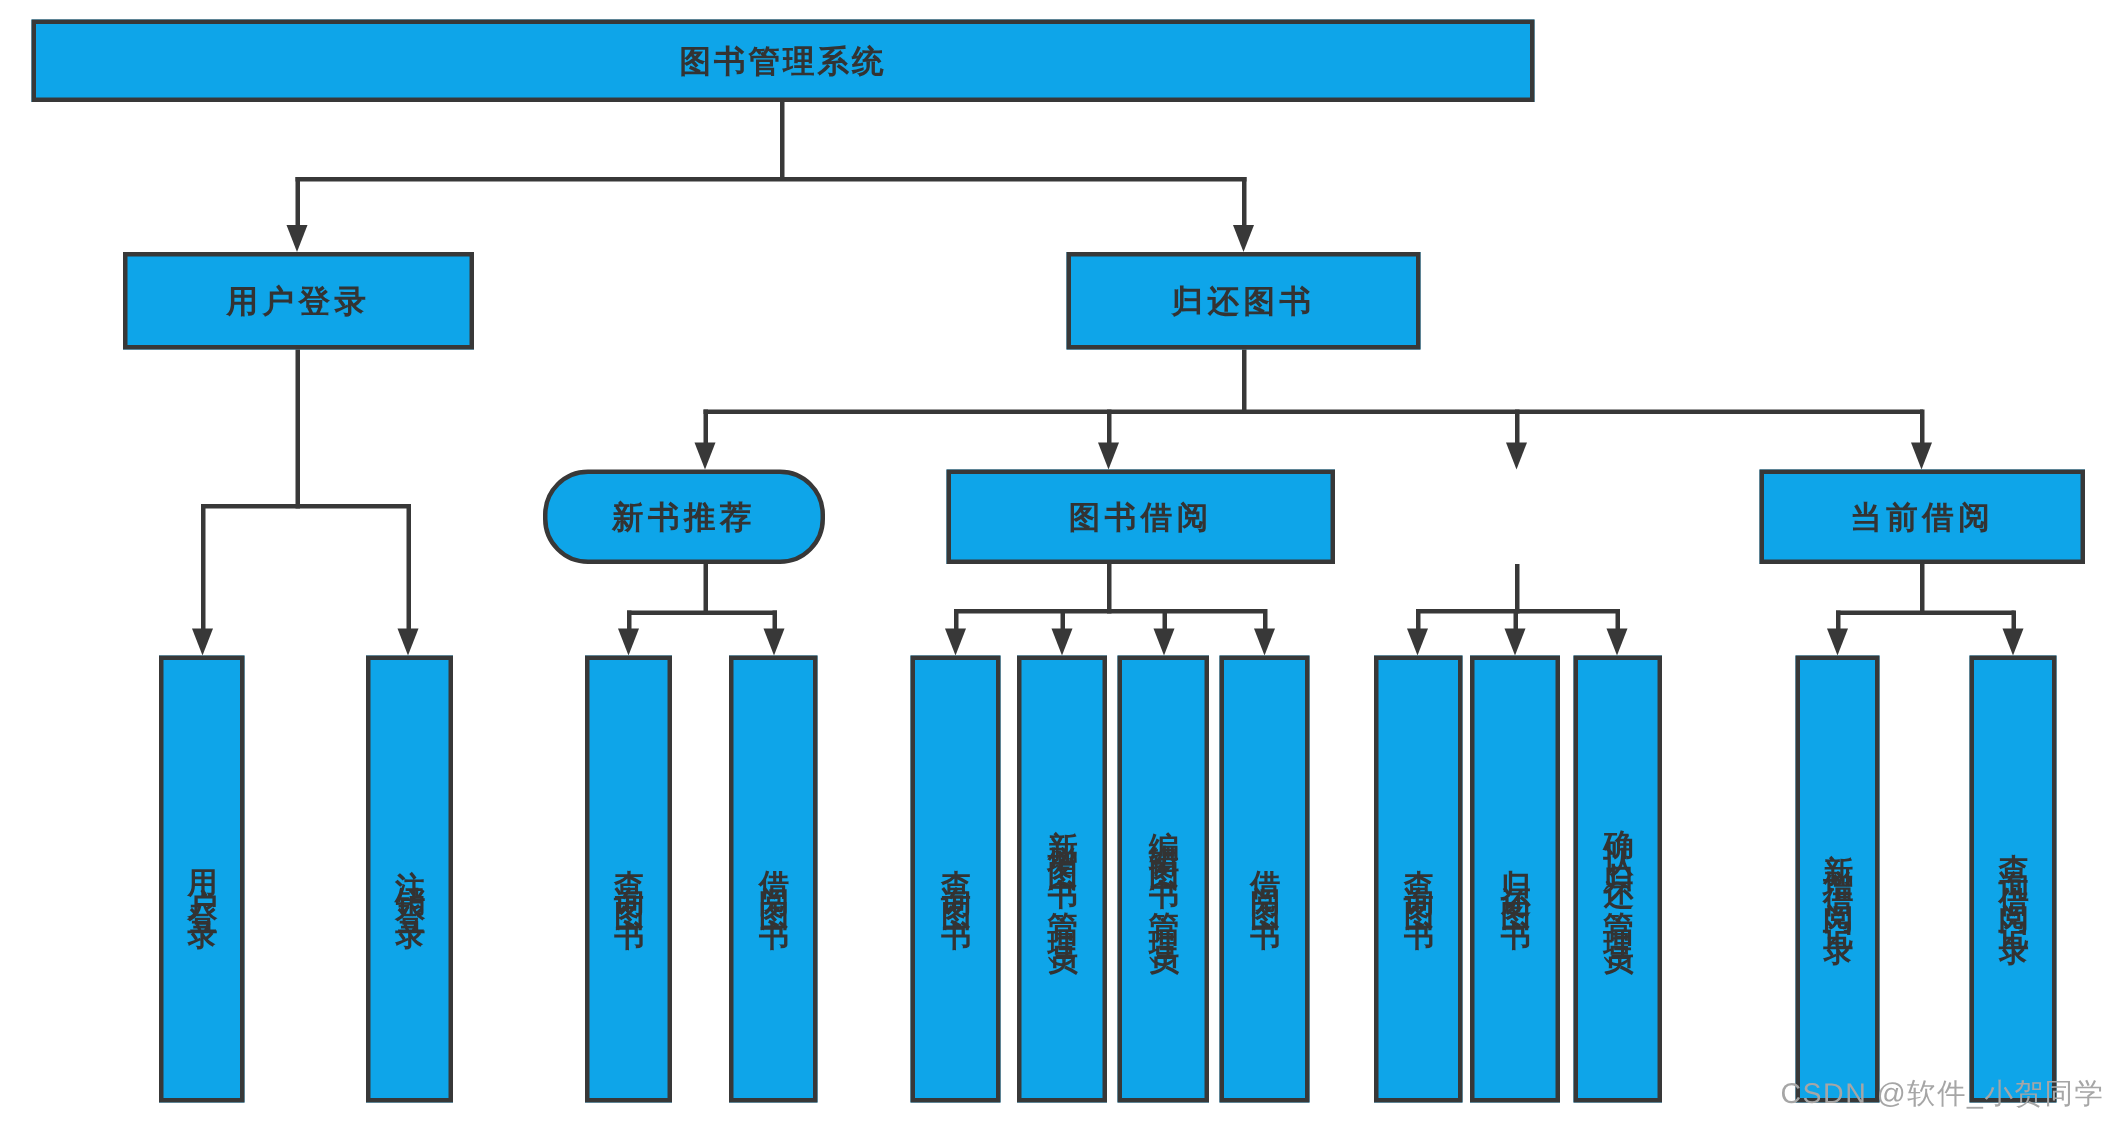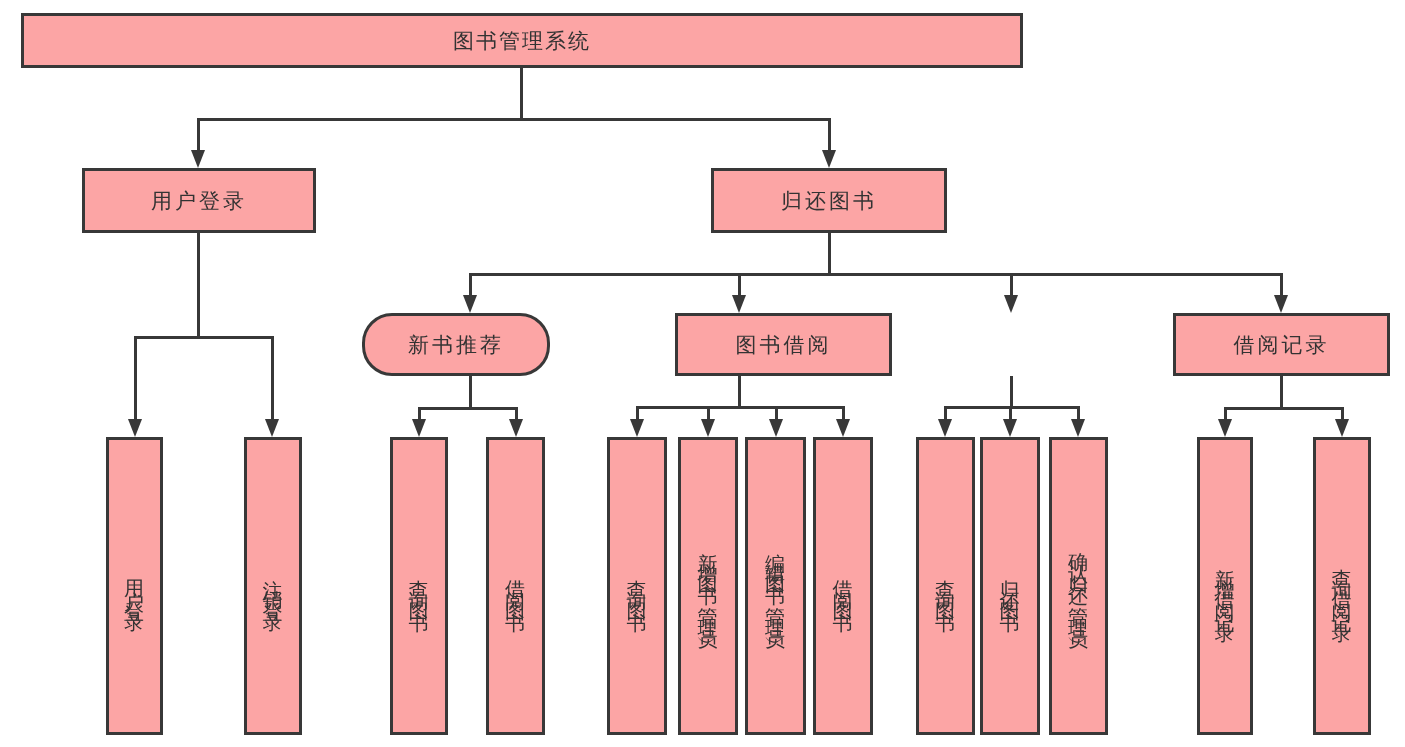--- a/index.html
+++ b/index.html
@@ -1,22 +1,22 @@
 <!DOCTYPE html>
 <html><head>
 <meta charset="utf-8">
 <style>
   html,body{margin:0;padding:0;background:#ffffff;}
   #canvas{
     position:relative;width:1405px;height:747px;background:#ffffff;overflow:hidden;
     font-family:"Liberation Sans","DejaVu Sans",sans-serif;
   }
   .box{
-    position:absolute;box-sizing:border-box;border:3px solid #383838;background:#fca5a5;
-    display:flex;align-items:center;justify-content:center;color:#333333;
+    position:absolute;box-sizing:border-box;border:3px solid #383838;background:#0ea5e9;
+    display:flex;align-items:center;justify-content:center;color:#333333;font-weight:bold;
   }
   .box.h span{font-size:21px;letter-spacing:3px;white-space:nowrap;}
   .box.root span{font-size:21px;letter-spacing:2px;}
   .box.v span{
     writing-mode:vertical-rl;text-orientation:mixed;
     font-size:20px;letter-spacing:11px;line-height:1;white-space:nowrap;
   }
   .vline{position:absolute;width:3px;background:#383838;}
   .hline{position:absolute;height:3px;background:#383838;}
   .ahead{
@@ -66,25 +66,25 @@
   <div class="vline" style="left:738px;top:273px;height:26px;"></div>
   <div class="ahead" style="left:732px;top:295px;"></div>
   <div class="vline" style="left:1010px;top:273px;height:26px;"></div>
   <div class="ahead" style="left:1004px;top:295px;"></div>
   <div class="vline" style="left:1280px;top:273px;height:26px;"></div>
   <div class="ahead" style="left:1274px;top:295px;"></div>
 
   <div class="box h" style="left:362px;top:313px;width:188px;height:63px;border-radius:30px;">
     <span>新书推荐</span>
   </div>
-  <div class="box h" style="left:631px;top:313px;width:217px;height:63px;margin-left:44px;">
+  <div class="box h" style="left:631px;top:313px;width:259px;height:63px;">
     <span>图书借阅</span>
   </div>
   <div class="box h" style="left:1173px;top:313px;width:217px;height:63px;">
-    <span>借阅记录</span>
+    <span>当前借阅</span>
   </div>
 
   <div class="vline" style="left:469px;top:376px;height:34px;"></div>
   <div class="hline" style="left:418px;top:407px;width:100px;"></div>
   <div class="vline" style="left:418px;top:407px;height:16px;"></div>
   <div class="ahead" style="left:412px;top:419px;"></div>
   <div class="vline" style="left:515px;top:407px;height:16px;"></div>
   <div class="ahead" style="left:509px;top:419px;"></div>
 
   <div class="vline" style="left:738px;top:376px;height:33px;"></div>
@@ -147,14 +147,15 @@
   <div class="box v" style="left:1049px;top:437px;width:59px;height:298px;">
     <span>确认归还（管理员）</span>
   </div>
   <div class="box v" style="left:1197px;top:437px;width:56px;height:298px;">
     <span>新增借阅记录</span>
   </div>
   <div class="box v" style="left:1313px;top:437px;width:58px;height:298px;">
     <span>查询借阅记录</span>
   </div>
 
+  <div class="watermark">CSDN @软件_小贺同学</div>
 
 </div>
 
 </body></html>

